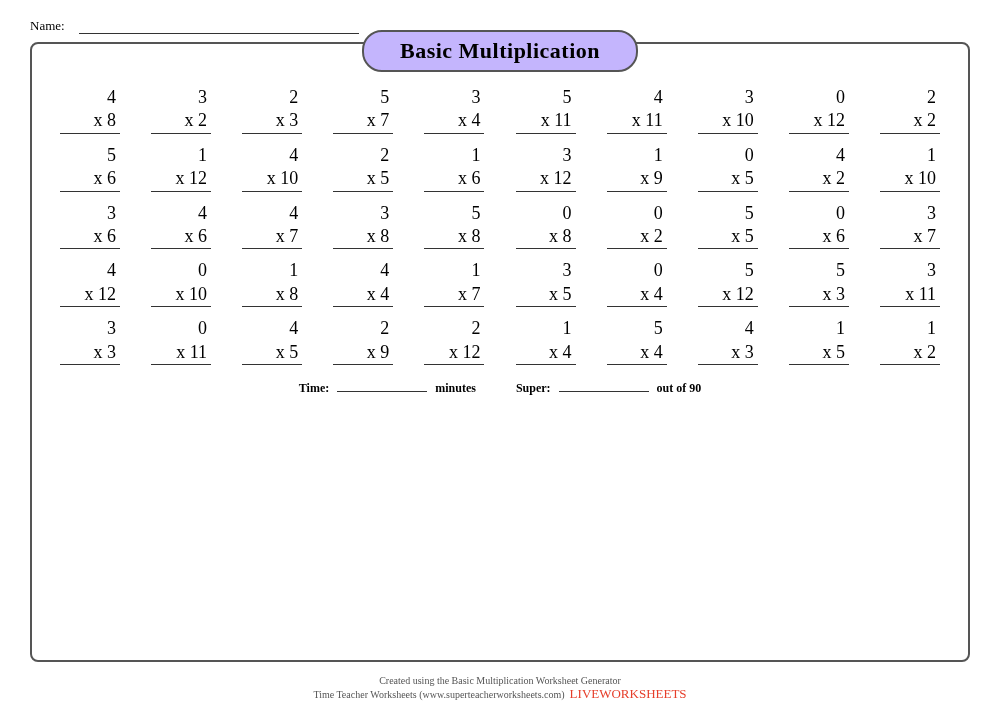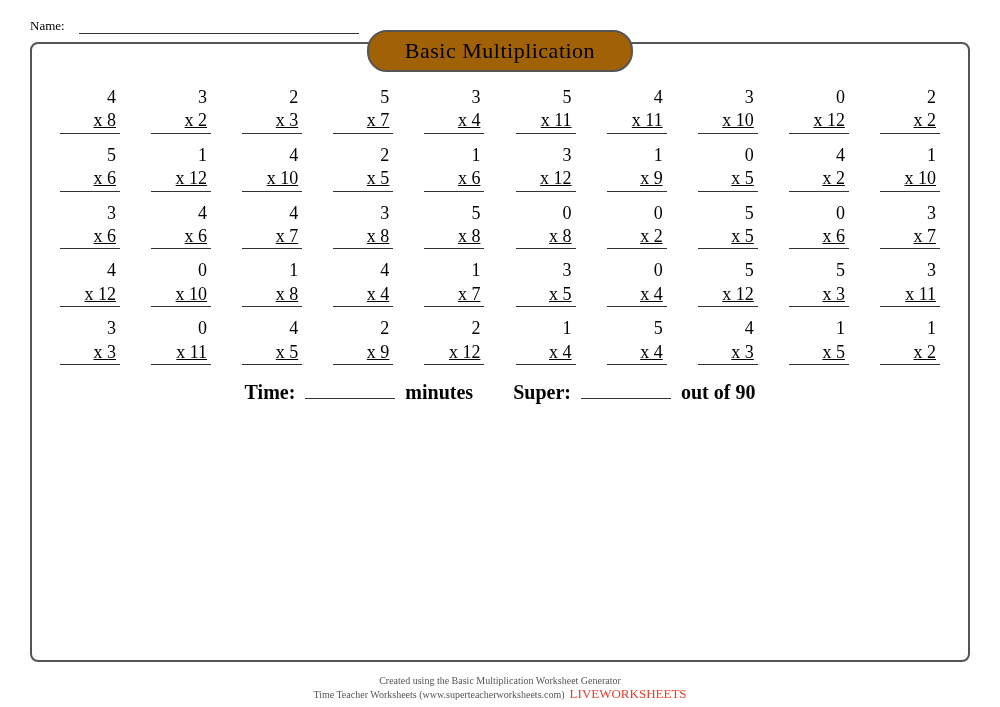--- a/index.html
+++ b/index.html
@@ -37,26 +37,26 @@
       position: relative;
       height: 620px;
     }
     .title-container {
       display: flex;
       justify-content: center;
       margin-top: -22px;
       margin-bottom: 10px;
     }
     .title-pill {
-      background: #a16207;
+      background: #c4b5fd;
       border: 2px solid #555;
       border-radius: 20px;
       padding: 6px 36px;
       font-size: 22px;
-      font-weight: normal;
+      font-weight: bold;
       letter-spacing: 0.5px;
     }
     .problems-grid {
       display: flex;
       flex-direction: column;
       gap: 2px;
       margin-top: 4px;
     }
     .problems-row {
       display: flex;
@@ -75,29 +75,28 @@
       line-height: 1.3;
       padding-right: 4px;
     }
     .problem .bottom-num {
       font-size: 18px;
       line-height: 1.3;
       border-bottom: 1.5px solid #333;
       width: 100%;
       text-align: right;
       padding-right: 4px;
-      text-decoration: underline;
     }
     .bottom-section {
       display: flex;
       justify-content: center;
       align-items: center;
       gap: 40px;
       margin-top: 12px;
-      font-size: 20px;
+      font-size: 12px;
       font-weight: bold;
     }
     .fill-line {
       border-bottom: 1.5px solid #333;
       width: 90px;
       display: inline-block;
       margin: 0 5px;
     }
     .footer {
       text-align: center;

